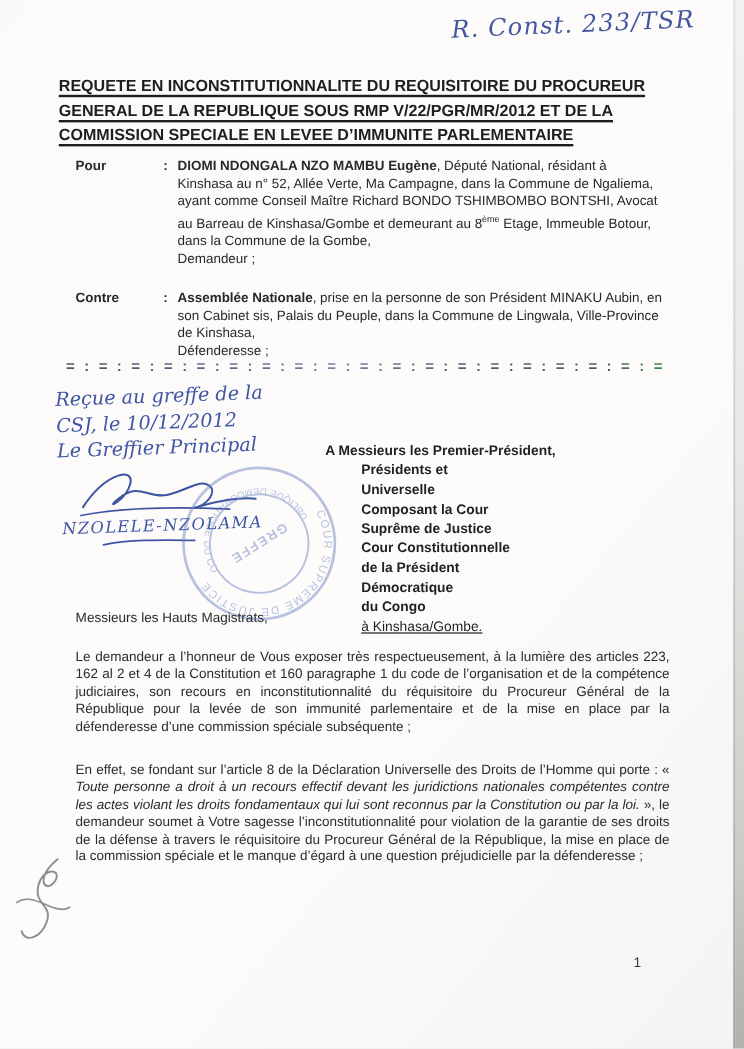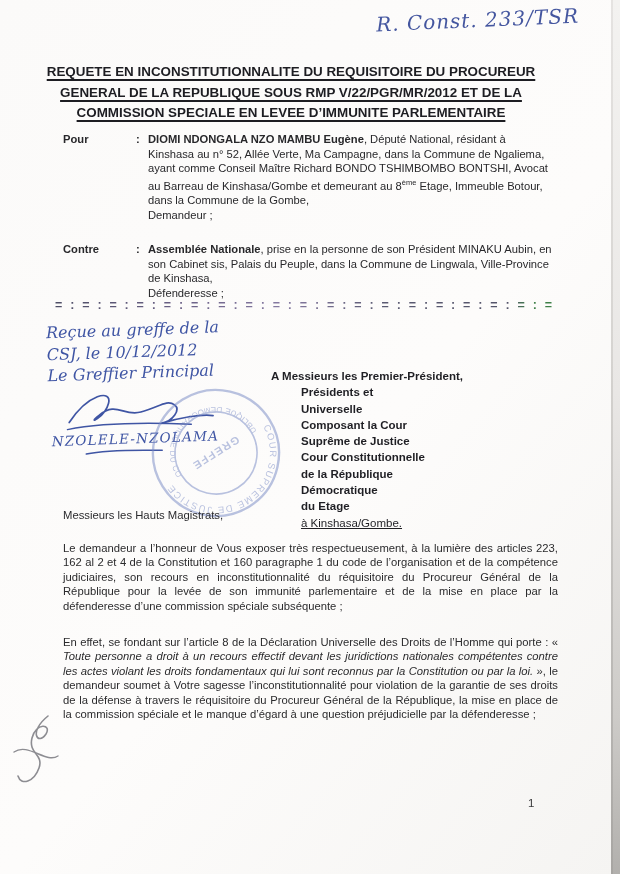--- a/index.html
+++ b/index.html
@@ -11,21 +11,21 @@
   .scan-edge-fill{position:absolute;top:0;right:0;width:7px;height:100%;
         background:linear-gradient(to bottom,#f3f2f0 0%,#e9e7e5 45%,#cdcbc8 82%,#b2b0ad 100%);}
   .scan-edge-line{position:absolute;top:0;right:7px;width:2px;height:100%;
         background:linear-gradient(to bottom,#e5e3e1 0%,#d6d4d1 40%,#bcbab7 75%,#a7a5a2 100%);}
 
   
   .case-ref{position:absolute;left:376px;top:8px;font-family:"DejaVu Serif",serif;
         font-style:italic;font-size:20px;color:#44569f;transform:rotate(-2.5deg);letter-spacing:1px;}
 
   
-  .title{position:absolute;left:38px;top:62px;width:506px;text-align:center;
+  .title{position:absolute;left:49px;top:62px;width:506px;
         font-weight:bold;font-size:13.4px;line-height:20.6px;color:#1d1d22;}
   .title-line{text-decoration:underline;text-decoration-thickness:1.6px;text-underline-offset:3px;}
 
   
   .party{position:absolute;left:63px;width:494px;font-size:11.2px;line-height:14.6px;color:#28282b;}
   .party-pour{top:132px;}
   .party-contre{top:242px;}
   .party-label{position:absolute;left:0;top:0;font-weight:bold;}
   .party-colon{position:absolute;left:73px;top:0;font-weight:bold;}
   .party-text{margin-left:85px;width:405px;}
@@ -137,23 +137,23 @@
     <text x="67" y="71" text-anchor="middle" font-family="Liberation Sans, sans-serif" font-weight="bold" font-size="11" letter-spacing="1.5" fill="#7688c4">GREFFE</text>
   </svg>
 
   <div class="address">
       <div class="addr-line">A Messieurs  les Premier-Président,</div>
       <div class="addr-line">Présidents et</div>
       <div class="addr-line">Universelle</div>
       <div class="addr-line">Composant la Cour</div>
       <div class="addr-line">Suprême de Justice</div>
       <div class="addr-line">Cour Constitutionnelle</div>
-      <div class="addr-line">de  la République</div>
+      <div class="addr-line">de  la Président</div>
       <div class="addr-line">Démocratique</div>
-      <div class="addr-line">du Etage</div>
+      <div class="addr-line">du Congo</div>
       <div class="addr-line">à Kinshasa/Gombe.</div>
     </div>
 
   <div class="salutation">Messieurs les Hauts Magistrats,</div>
 
   <p class="para para1">Le demandeur a l’honneur de Vous exposer très respectueusement, à la lumière  des articles 223, 162 al 2 et 4 de la Constitution et 160 paragraphe 1 du code de l’organisation et de la compétence judiciaires, son recours en inconstitutionnalité du réquisitoire du Procureur Général de la République pour la levée de son immunité parlementaire et de la mise en place par la défenderesse d’une commission spéciale subséquente ;</p>
 
   <p class="para para2"><span>En effet, se fondant sur l’article 8 de la Déclaration Universelle des Droits de l’Homme qui porte : « </span><span class="i">Toute personne a droit à un recours effectif devant les juridictions nationales compétentes contre les actes violant les droits fondamentaux qui lui sont reconnus par la Constitution ou par la loi.</span><span> », le demandeur soumet à Votre sagesse l’inconstitutionnalité pour violation de la garantie de ses droits de la défense à travers le réquisitoire du Procureur Général de la République, la mise en place de la commission spéciale et le manque d’égard à une question préjudicielle par la défenderesse ;</span></p>
 
   <svg class="paraph" width="54" height="88" viewBox="0 0 54 88">

